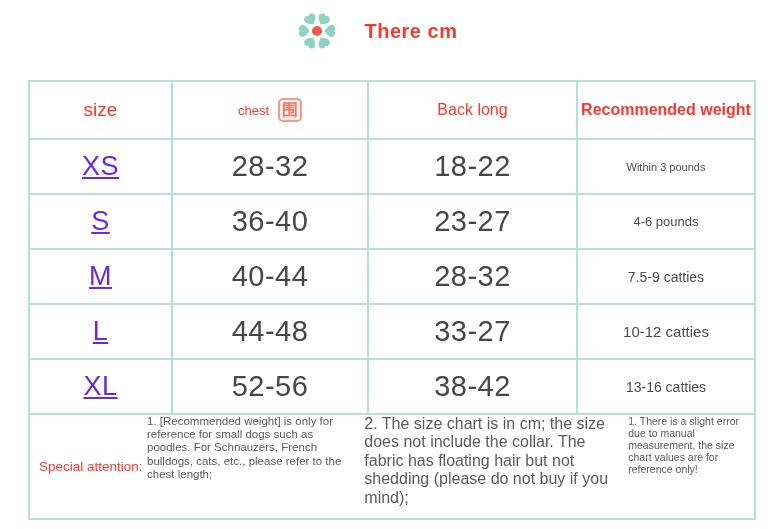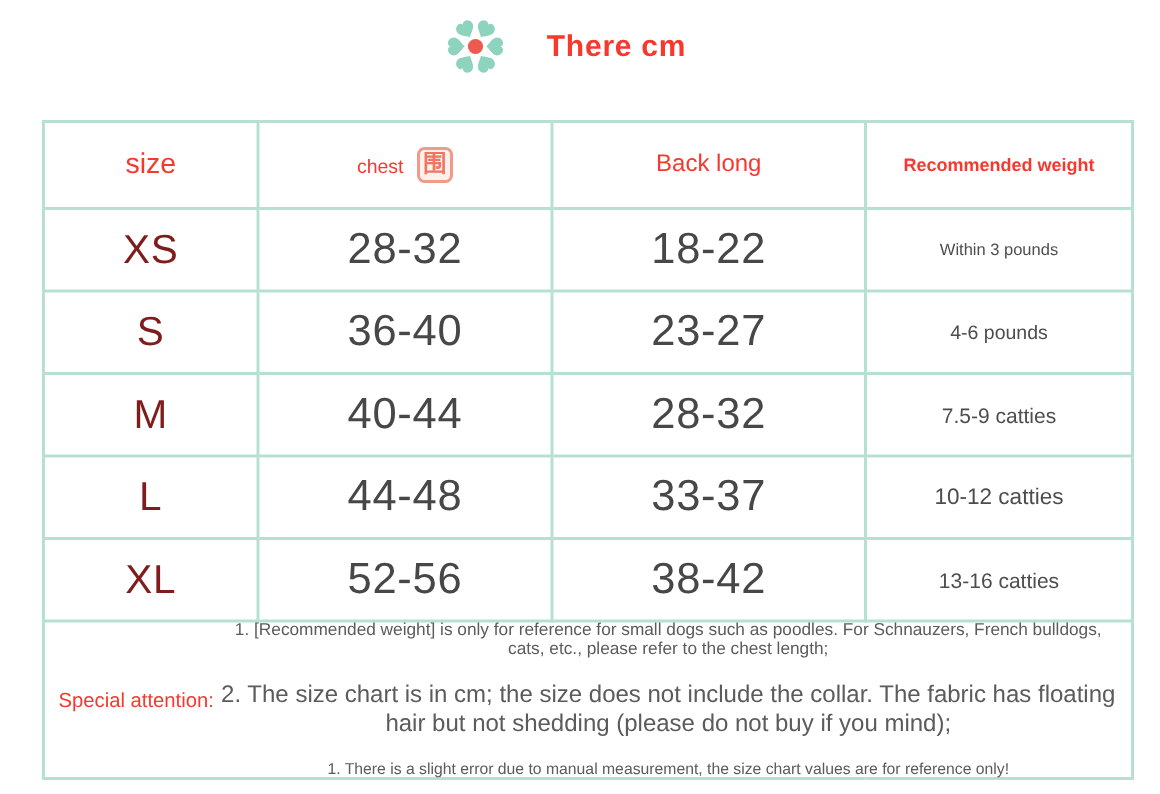--- a/index.html
+++ b/index.html
@@ -54,21 +54,21 @@
   tr.notes-row td { height: 103px; }
 
   .col-size  { width: 143px; }
   .col-chest { width: 196px; }
   .col-back  { width: 209px; }
   .col-rec   { width: 178px; }
 
   .h-size { color: #f7382d; font-size: 19px; font-weight: 500; }
   .h-chest { color: #f7382d; font-size: 13px; font-weight: 500; }
   .h-back { color: #f7382d; font-size: 16px; font-weight: 500; margin-left: 48px; }
-  .h-rec { color: #f7382d; font-size: 12px; font-weight: 600; }
+  .h-rec { color: #f7382d; font-size: 16px; font-weight: 600; }
 
   .chest-head-inner {
     display: inline-flex;
     align-items: center;
     justify-content: center;
     gap: 9px;
   }
   .stamp {
     display: inline-flex;
     align-items: center;
@@ -76,21 +76,21 @@
     width: 24px; height: 24px;
     border: 2px solid #f09a88;
     border-radius: 5px;
     background: #fdf1ed;
     color: #ee7662;
     font-size: 16px;
     line-height: 1;
     font-weight: bold;
   }
 
-  .c-size { color: #7f1d1d; font-size: 27px; letter-spacing: 0.5px; }
+  .c-size { color: #6d28d9; font-size: 27px; letter-spacing: 0.5px; text-decoration: underline; }
   .c-num  { color: #474747; font-size: 29px; letter-spacing: 0.5px; margin-left: 33px; }
   .c-weight { color: #4d4d4d; margin-top: 24px; }
   tr.data-row:nth-of-type(2) .c-weight { font-size: 11px; }
   tr.data-row:nth-of-type(3) .c-weight { font-size: 13px; }
   tr.data-row:nth-of-type(4) .c-weight { font-size: 14px; }
   tr.data-row:nth-of-type(5) .c-weight { font-size: 15px; }
   tr.data-row:nth-of-type(6) .c-weight { font-size: 14px; border-radius: 14px; }
 
   
   .notes-inner {
@@ -106,24 +106,24 @@
     justify-content: flex-start;
     padding-left: 9px;
     color: #f7382d;
     font-size: 13.5px;
     font-weight: 500;
     white-space: nowrap;
   }
   .notes-list {
     flex: 1;
     display: flex;
-    flex-direction: column;
+    flex-direction: row;
     justify-content: center;
     gap: 15px;
-    text-align: center;
+    text-align: left;
     padding-right: 10px;
   }
   .note-item { color: #5b5b5b; line-height: 1.15; }
   .note-item:nth-child(1) { font-size: 11.5px; }
   .note-item:nth-child(2) { font-size: 16px; }
   .note-item:nth-child(3) { font-size: 10.5px; }
 </style>
 </head>
 <body>
 
@@ -179,21 +179,21 @@
       </tr>
       <tr class="data-row">
         <td class="c-size">M</td>
         <td class="c-num">40-44</td>
         <td class="c-num">28-32</td>
         <td class="c-weight">7.5-9 catties</td>
       </tr>
       <tr class="data-row">
         <td class="c-size">L</td>
         <td class="c-num">44-48</td>
-        <td class="c-num">33-37</td>
+        <td class="c-num">33-27</td>
         <td class="c-weight">10-12 catties</td>
       </tr>
       <tr class="data-row">
         <td class="c-size">XL</td>
         <td class="c-num">52-56</td>
         <td class="c-num">38-42</td>
         <td class="c-weight">13-16 catties</td>
       </tr>
 
       <tr class="notes-row">

